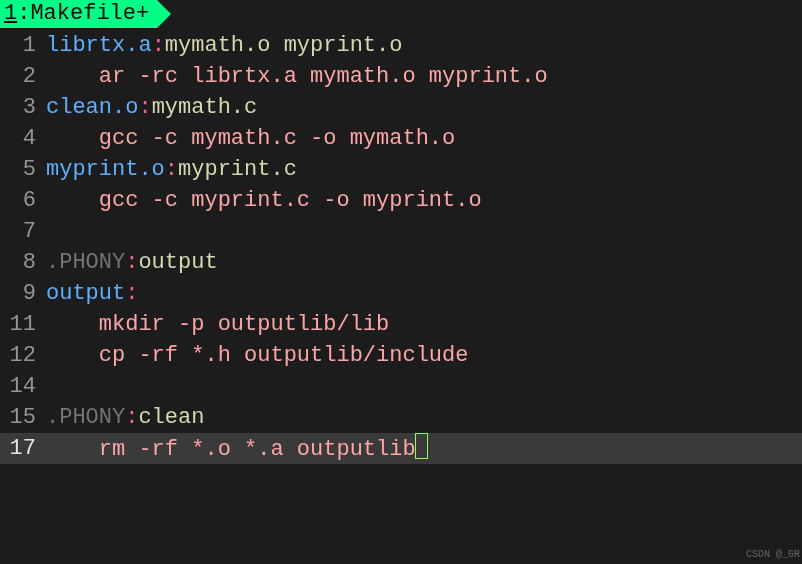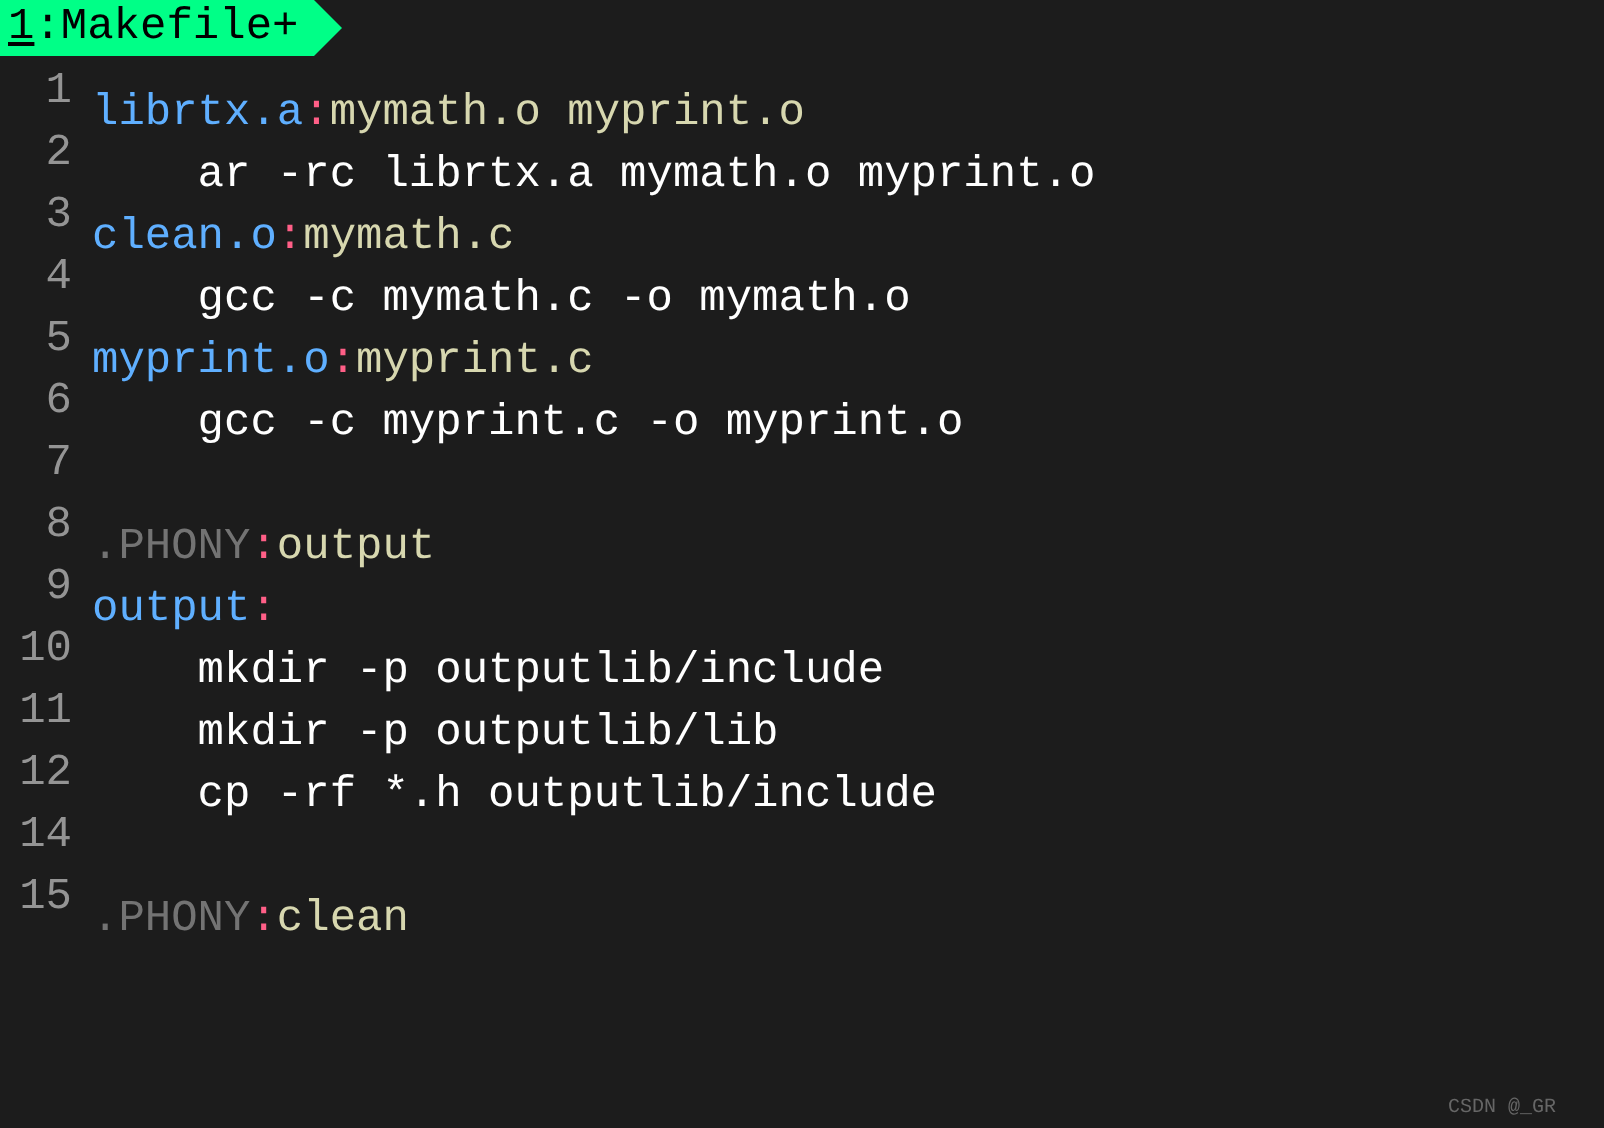--- a/index.html
+++ b/index.html
@@ -53,38 +53,38 @@
   }
   .line.current { background: #3a3a3a; }
   .gutter {
     width: 46px;
     text-align: right;
     padding-right: 10px;
     color: #949494;
     flex-shrink: 0;
   }
   .current .gutter { color: #e4e4e4; }
-  .code { flex: 1; margin-top: 11px; }
+  .code { flex: 1; }
   .tok-target { color: #5fafff; }
   .tok-colon  { color: #ff5f87; }
   .tok-prereq { color: #d7d7af; }
-  .tok-cmd    { color: #ffffff; }
+  .tok-cmd    { color: #fca5a5; }
   .tok-phony  { color: #737373; }
   .tok-phonytgt { color: #d7d7af; }
   .cursor {
     display: inline-block;
     width: 13px;
     height: 26px;
     border: 1.5px solid #87ff5f;
     vertical-align: -4px;
     margin-left: -1px;
   }
   .watermark {
     position: absolute;
-    right: 24px;
+    right: 2px;
     bottom: 4px;
     font-size: 10px;
     color: #666;
   }
 </style>
 </head>
 <body>
 
 <div class="tab-bar">
   <div class="tab">
@@ -98,20 +98,20 @@
 <div class="editor" id="editor">
     <div class="line"><div class="gutter">1</div><div class="code"><span class="tok-target">librtx.a</span><span class="tok-colon">:</span><span class="tok-prereq">mymath.o myprint.o</span></div></div>
     <div class="line"><div class="gutter">2</div><div class="code"><span class="tok-cmd">    ar -rc librtx.a mymath.o myprint.o</span></div></div>
     <div class="line"><div class="gutter">3</div><div class="code"><span class="tok-target">clean.o</span><span class="tok-colon">:</span><span class="tok-prereq">mymath.c</span></div></div>
     <div class="line"><div class="gutter">4</div><div class="code"><span class="tok-cmd">    gcc -c mymath.c -o mymath.o</span></div></div>
     <div class="line"><div class="gutter">5</div><div class="code"><span class="tok-target">myprint.o</span><span class="tok-colon">:</span><span class="tok-prereq">myprint.c</span></div></div>
     <div class="line"><div class="gutter">6</div><div class="code"><span class="tok-cmd">    gcc -c myprint.c -o myprint.o</span></div></div>
     <div class="line"><div class="gutter">7</div><div class="code"></div></div>
     <div class="line"><div class="gutter">8</div><div class="code"><span class="tok-phony">.PHONY</span><span class="tok-colon">:</span><span class="tok-phonytgt">output</span></div></div>
     <div class="line"><div class="gutter">9</div><div class="code"><span class="tok-target">output</span><span class="tok-colon">:</span></div></div>
-    <div class="line"><div class="gutter">10</div><div class="code"><span class="tok-cmd">    mkdir -p outputlib/include</span></div></div>
     <div class="line"><div class="gutter">11</div><div class="code"><span class="tok-cmd">    mkdir -p outputlib/lib</span></div></div>
     <div class="line"><div class="gutter">12</div><div class="code"><span class="tok-cmd">    cp -rf *.h outputlib/include</span></div></div>
     <div class="line"><div class="gutter">14</div><div class="code"></div></div>
     <div class="line"><div class="gutter">15</div><div class="code"><span class="tok-phony">.PHONY</span><span class="tok-colon">:</span><span class="tok-phonytgt">clean</span></div></div>
+    <div class="line current"><div class="gutter">17</div><div class="code"><span class="tok-cmd">    rm -rf *.o *.a outputlib</span><span class="cursor"></span></div></div>
   </div>
 
 <div class="watermark">CSDN @_GR</div>
 
 </body></html>

